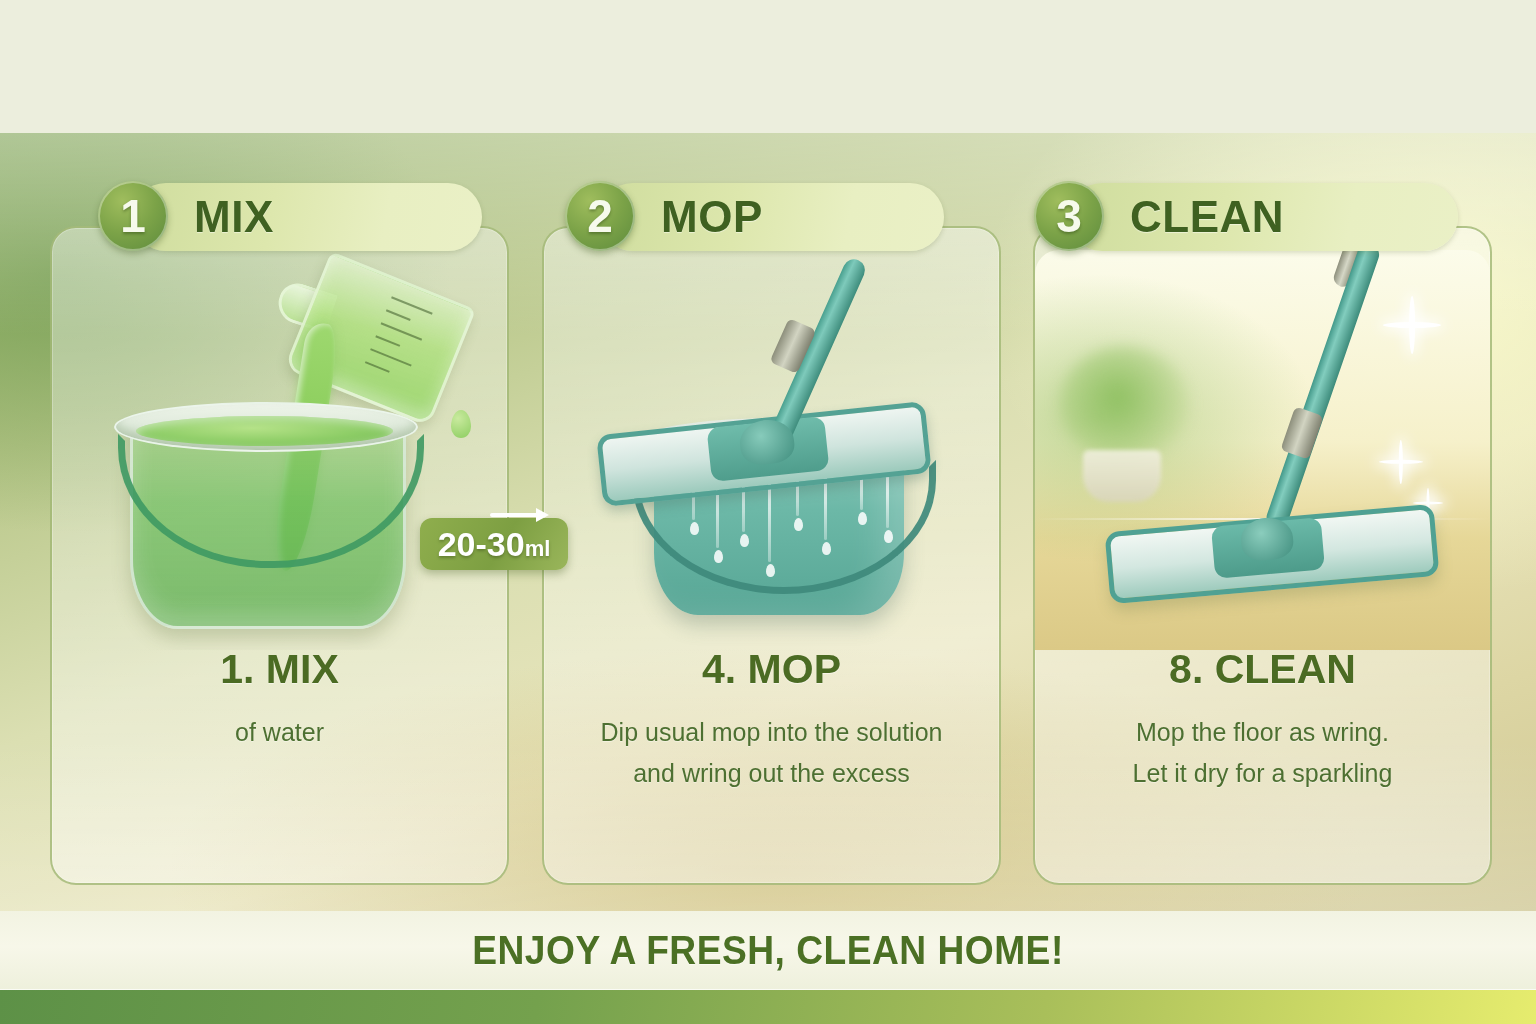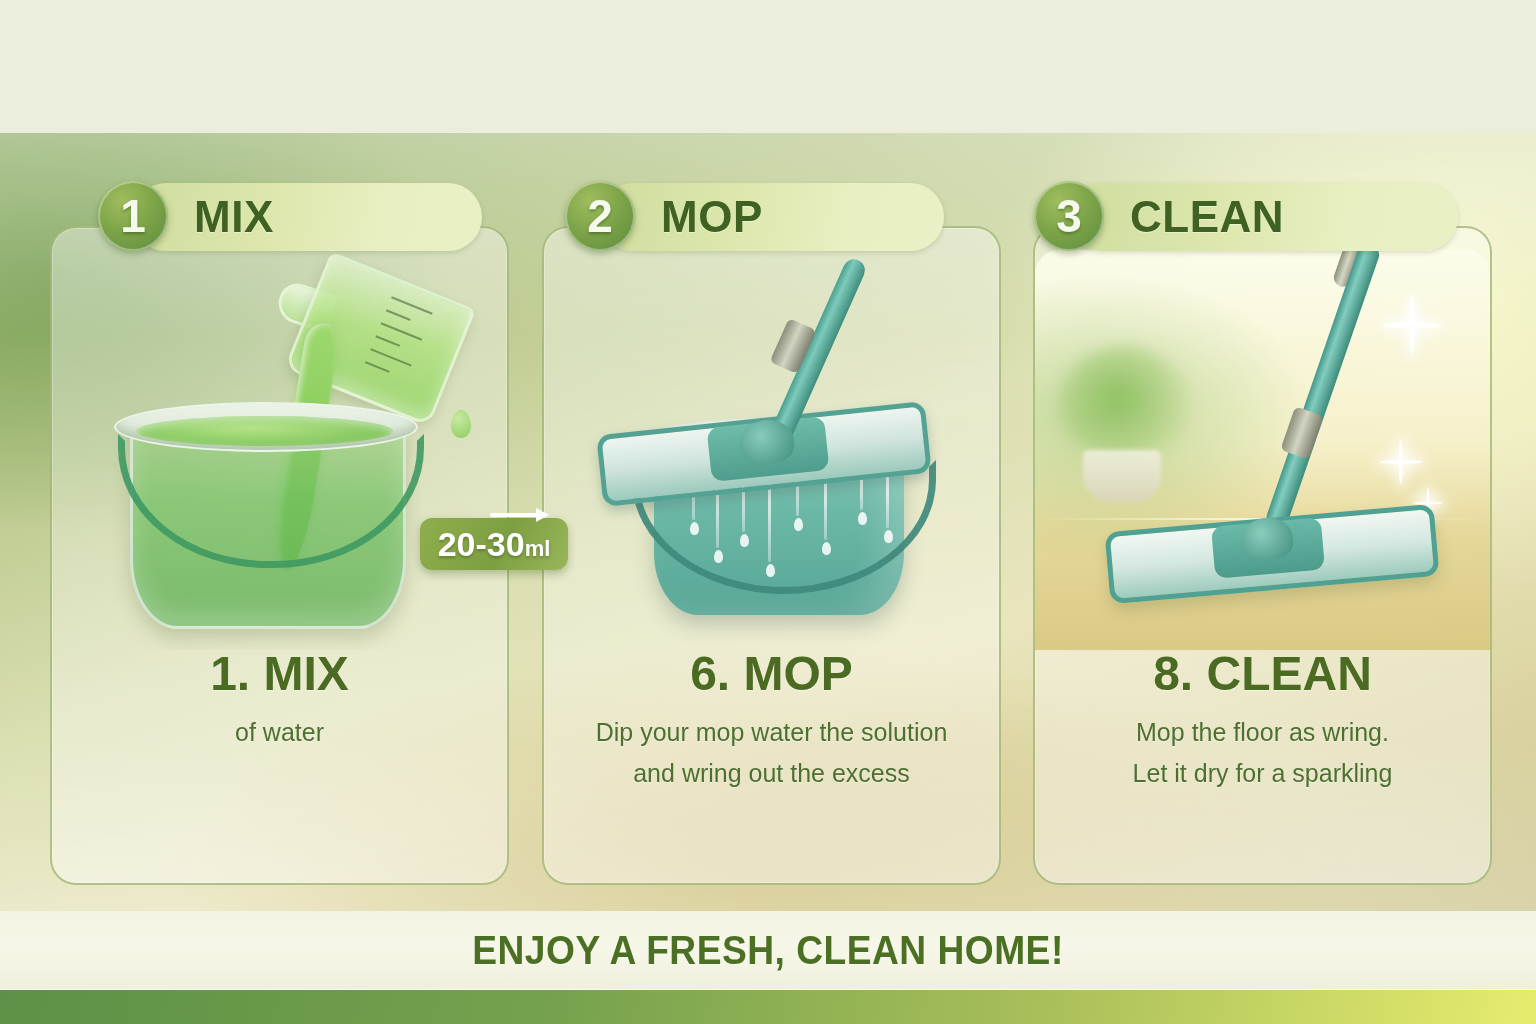--- a/index.html
+++ b/index.html
@@ -271,21 +271,21 @@
   .spark:before,.spark:after{
     content:"";position:absolute;left:50%;top:50%;transform:translate(-50%,-50%);
     background:#fff;border-radius:50%;
   }
   .spark:before{width:100%;height:10%;box-shadow:0 0 14px 4px rgba(255,255,255,.85);}
   .spark:after{width:10%;height:100%;box-shadow:0 0 14px 4px rgba(255,255,255,.85);}
 
   
   .step-title{
     position:absolute;left:0;right:0;top:418px;text-align:center;
-    font-size:48px;font-weight:bold;color:#4b6b23;
+    font-size:41px;font-weight:bold;color:#4b6b23;
     text-shadow:0 1px 1px rgba(255,255,255,.55);
   }
   .step-desc{
     position:absolute;left:30px;right:30px;top:484px;text-align:center;
     font-size:25px;line-height:41px;color:#4d7031;
     text-shadow:0 1px 1px rgba(255,255,255,.45);
   }
 
   
   .footer-band{
@@ -385,23 +385,23 @@
           <div class="mop-joint"></div>
           <div class="mop-handle"></div>
           <div class="mop-collar"></div>
         </div>
 
         <div class="pill">
           <div class="pill-num">2</div>
           <div class="pill-label">MOP</div>
         </div>
 
-        <div class="step-title">6. MOP</div>
+        <div class="step-title">4. MOP</div>
         <div class="step-desc">
-          <div>Dip your mop water the solution</div>
+          <div>Dip usual mop into the solution</div>
           <div>and wring out the excess</div>
         </div>
       </div>
 
       <div class="card" id="card-3">
 
         <div class="art">
           <div class="floorscene"></div>
           <div class="plantleaf"></div>
           <div class="plantpot"></div>

